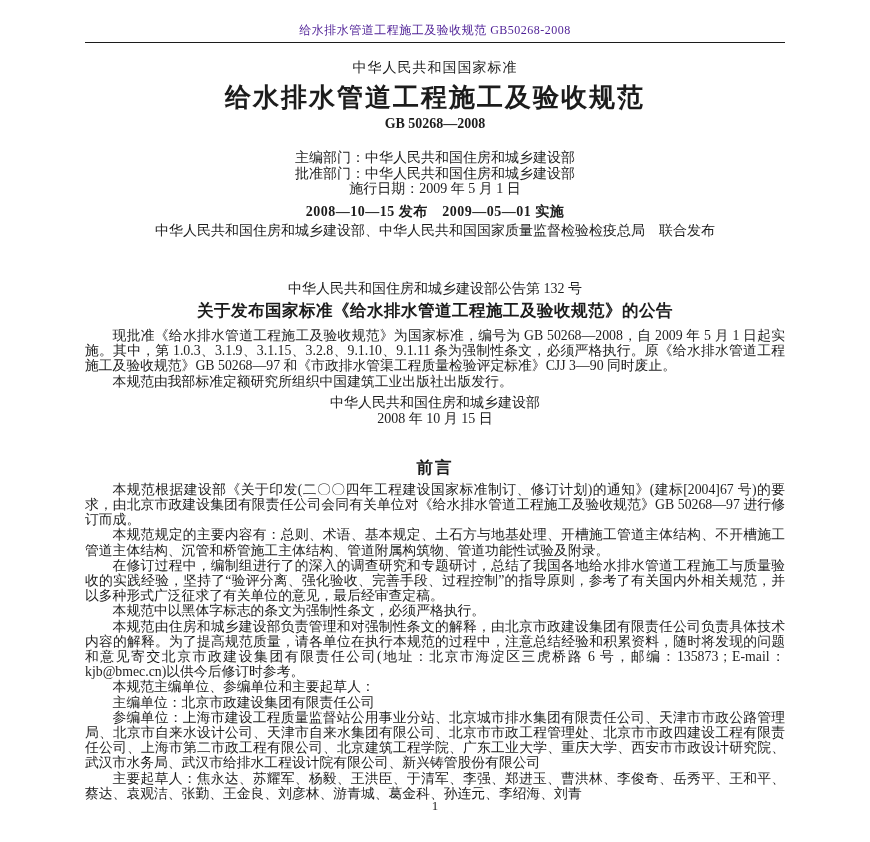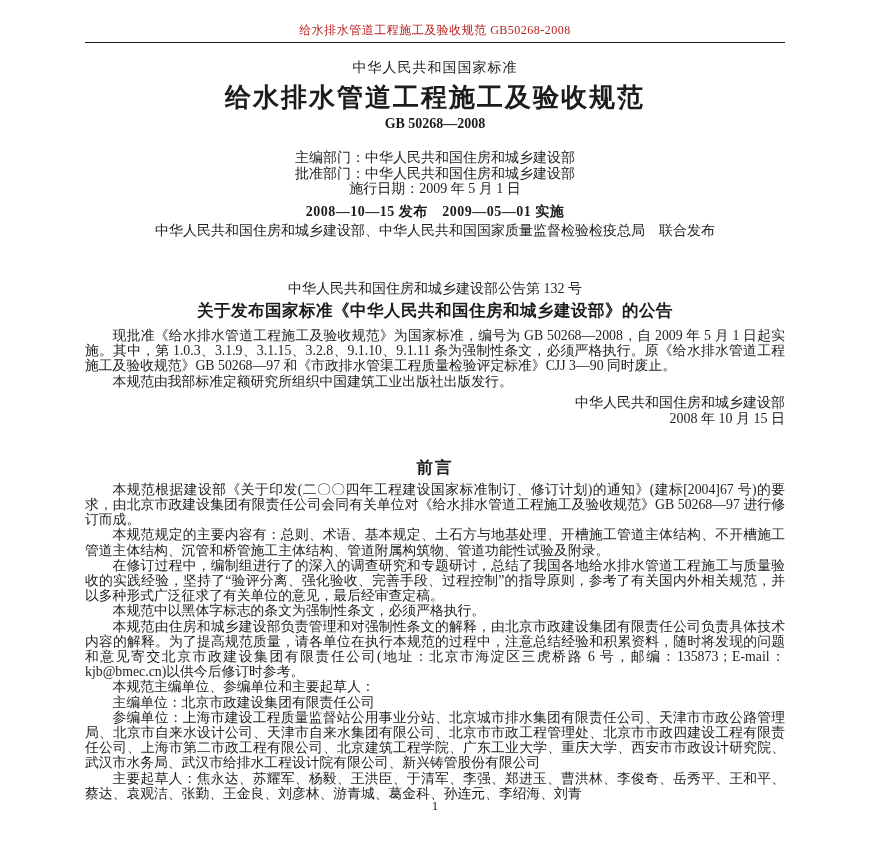--- a/index.html
+++ b/index.html
@@ -19,21 +19,21 @@
   }
   .content {
     width: 700px;
     margin: 0 auto;
   }
   
   .running-header {
     padding-top: 22px;
     text-align: center;
     font-size: 12px;
-    color: #b91c1c;
+    color: #4c1d95;
     letter-spacing: 0.5px;
   }
   .header-rule {
     width: 700px;
     margin: 3px auto 0 auto;
     border-top: 1.6px solid #1c1c1c;
     height: 0;
   }
   
   .title-block {
@@ -98,21 +98,21 @@
     letter-spacing: 0.5px;
   }
   p.body-par {
     margin: 0;
     font-size: 13.8px;
     line-height: 15.2px;
     text-align: justify;
     text-indent: 2em;
   }
   .sig-line, .sig-date {
-    text-align: right;
+    text-align: center;
     font-size: 14px;
     line-height: 16px;
   }
   .sig-block {
     margin-top: 6px;
   }
   
   .foreword {
     margin-top: 30px;
     font-family: Liberation Serif, serif;
@@ -159,21 +159,21 @@
           <div>施行日期：2009 年 5 月 1 日</div>
         </div>
       </div>
 
       <div class="issue-line">2008—10—15 发布　2009—05—01 实施</div>
       <div class="joint-line">中华人民共和国住房和城乡建设部、中华人民共和国国家质量监督检验检疫总局　联合发布</div>
     </section>
 
     <section class="announcement">
       <div class="ann-number">中华人民共和国住房和城乡建设部公告第 132 号</div>
-      <h2 class="ann-title">关于发布国家标准《中华人民共和国住房和城乡建设部》的公告</h2>
+      <h2 class="ann-title">关于发布国家标准《给水排水管道工程施工及验收规范》的公告</h2>
       <p class="body-par">现批准《给水排水管道工程施工及验收规范》为国家标准，编号为 GB 50268—2008，自 2009 年 5 月 1 日起实施。其中，第 1.0.3、3.1.9、3.1.15、3.2.8、9.1.10、9.1.11 条为强制性条文，必须严格执行。原《给水排水管道工程施工及验收规范》GB 50268—97 和《市政排水管渠工程质量检验评定标准》CJJ 3—90 同时废止。</p>
       <p class="body-par">本规范由我部标准定额研究所组织中国建筑工业出版社出版发行。</p>
       <div class="sig-block">
         <div class="sig-line">中华人民共和国住房和城乡建设部</div>
         <div class="sig-date">2008 年 10 月 15 日</div>
       </div>
     </section>
 
     <section class="foreword">
       <h2 class="foreword-title">前言</h2>

